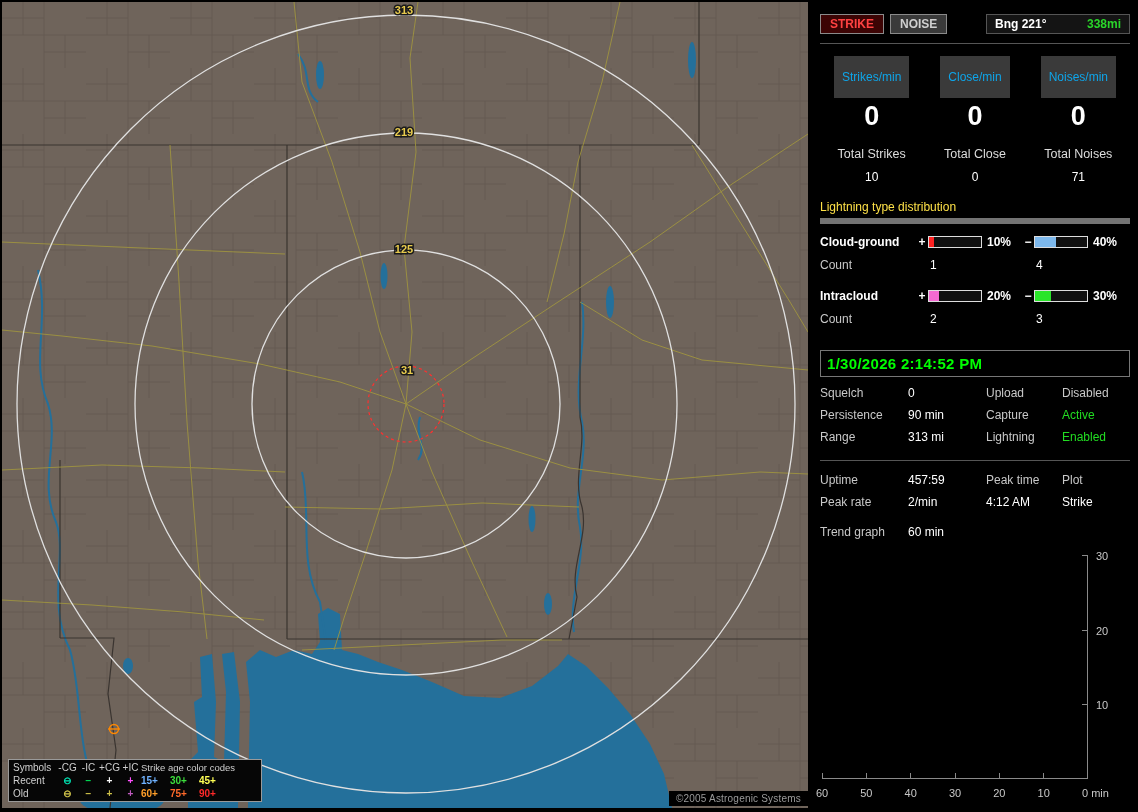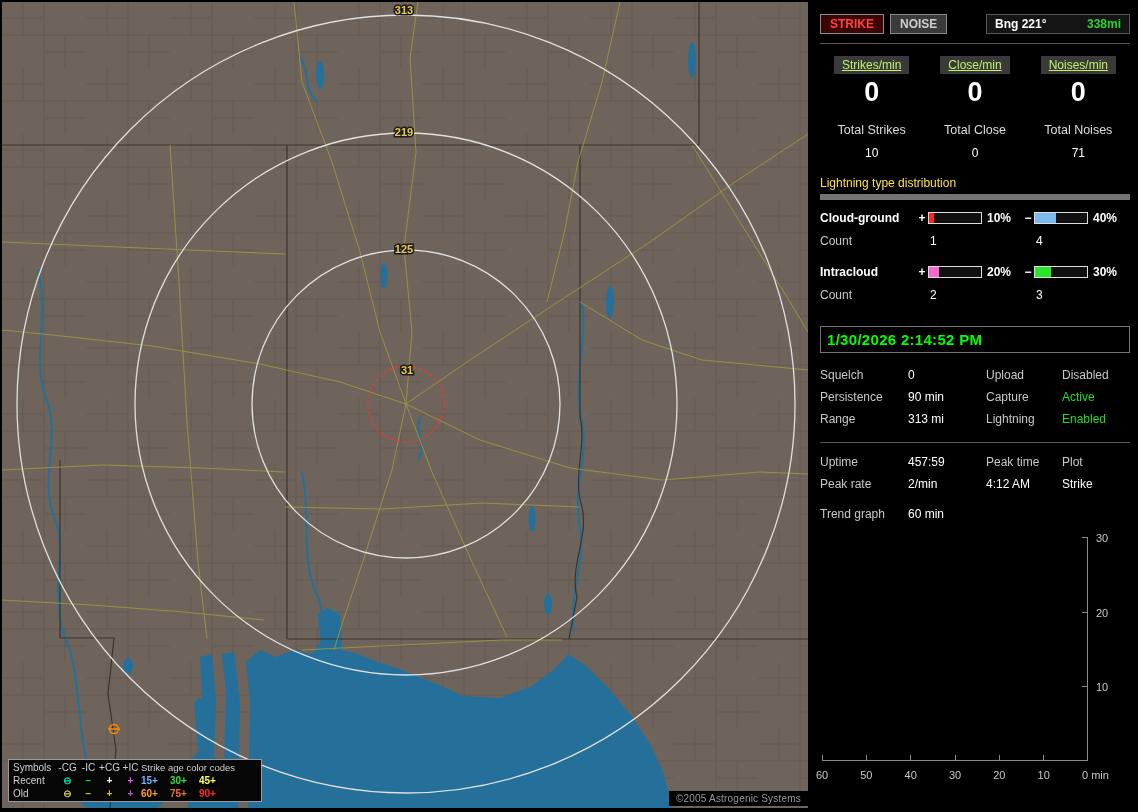--- a/index.html
+++ b/index.html
@@ -30,21 +30,21 @@
        background:#3a3a3a;color:#cfcfcf;cursor:pointer;font-family:inherit;}
   .btn.strike{background:#3c0404;color:#ff4242;}
   .bng{margin-left:auto;display:flex;justify-content:space-between;align-items:center;
        border:1px solid #555;background:#141414;padding:2px 8px;width:126px;}
   .bng-lab{color:#fff;font-weight:bold;}
   .bng-dist{color:#2ad52a;font-weight:bold;}
   hr.div{border:0;border-top:1px solid #555;margin:9px 0 0 0;}
 
   .rates{display:flex;text-align:center;margin-top:12px;}
   .rate{flex:1;}
-  .rate-chip{display:inline-block;background:#3a3a3a;color:#bef264;padding:2px 8px;text-decoration:underline;}
+  .rate-chip{display:inline-block;background:#3a3a3a;color:#0ea5e9;padding:14px 8px;}
   .rate-value{color:#fff;font-weight:bold;font-size:27px;margin-top:5px;line-height:1;}
 
   .totals{display:flex;text-align:center;margin-top:17px;}
   .total{flex:1;}
   .total-label{color:#ddd;font-size:12.5px;}
   .total-value{color:#fff;margin-top:9px;}
 
   .dist-title{margin-top:16px;color:#fde047;padding-bottom:4px;border-bottom:6px solid #737373;}
   .dist-grid{display:grid;grid-template-columns:96px 12px 54px 40px 12px 54px 1fr;
              align-items:center;margin-top:11px;}
@@ -53,21 +53,21 @@
   .d-sign{color:#fff;font-weight:bold;text-align:center;}
   .d-bar{height:10px;border:1px solid #ddd;background:#101010;position:relative;overflow:hidden;}
   .d-fill{position:absolute;left:0;top:0;bottom:0;}
   .d-pct{color:#fff;font-weight:bold;padding-left:5px;}
   .d-cnt{color:#fff;padding-left:2px;}
   .count-grid{display:grid;grid-template-columns:96px 12px 54px 40px 12px 54px 1fr;margin-top:9px;}
 
   .ts{border:1px solid #777;background:#000;color:#00ff00;font-weight:bold;font-size:15px;
       padding:4px 6px;margin-top:24px;letter-spacing:.3px;}
 
-  .grid4{display:grid;grid-template-columns:88px 78px 76px 1fr;row-gap:8px;margin-top:15px;}
+  .grid4{display:grid;grid-template-columns:88px 78px 76px 1fr;row-gap:8px;margin-top:9px;}
   .g-lab{color:#c8c8c8;}
   .g-val{color:#fff;}
 
   
   .chart{position:relative;height:252px;margin-top:12px;font-size:11px;color:#c8c8c8;}
   .plot{position:absolute;left:2px;right:42px;top:4px;bottom:24px;
         border-right:1px solid #8a8a8a;border-bottom:1px solid #8a8a8a;}
   .yt{position:absolute;right:0;width:5px;height:1px;background:#8a8a8a;}
   .xt{position:absolute;bottom:0;width:1px;height:5px;background:#8a8a8a;}
   .ylab{position:absolute;left:calc(100% - 34px);width:32px;}

